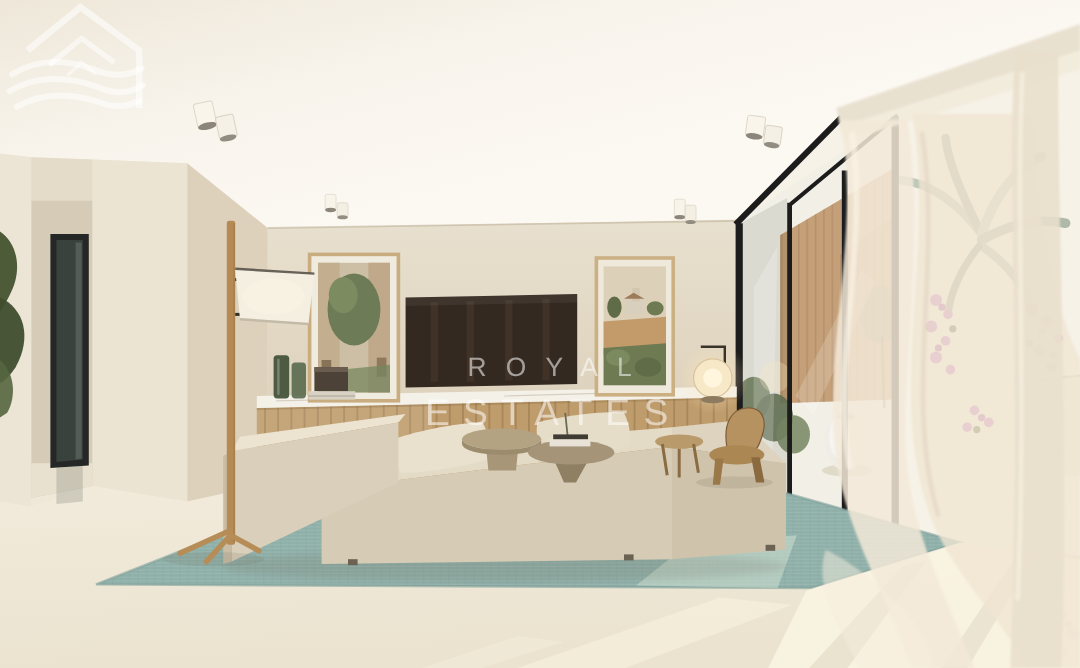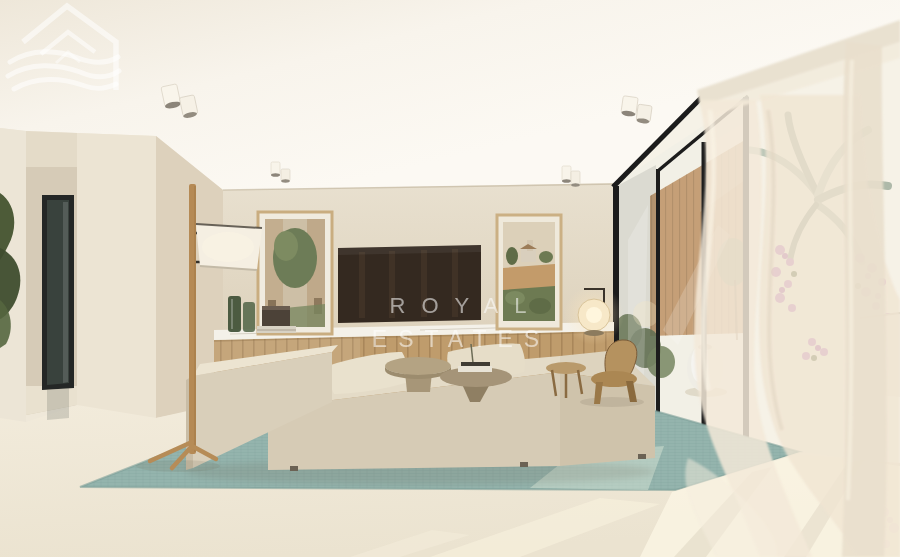--- a/index.html
+++ b/index.html
@@ -3,21 +3,21 @@
 <meta charset="utf-8">
 <style>
   html,body{margin:0;padding:0;background:#cfc9bd;font-family:"Liberation Sans",sans-serif;}
   .stage{position:relative;width:900px;height:557px;overflow:hidden;background:#efe8d9;}
   .stage svg{position:absolute;left:0;top:0;}
   .watermark{position:absolute;left:0;top:0;width:900px;height:557px;pointer-events:none;}
   .wm-logo{position:absolute;left:372px;top:196px;}
   .wm-line{position:absolute;width:300px;left:300px;text-align:center;color:rgba(255,255,255,0.55);
            font-weight:400;}
   .wm-line1{top:293px;font-size:22px;letter-spacing:16px;padding-left:16px;}
-  .wm-line2{top:326px;font-size:23px;letter-spacing:11px;padding-left:11px;}
+  .wm-line2{top:326px;font-size:31px;letter-spacing:11px;padding-left:11px;}
 </style>
 </head>
 <body>
 
 <div class="stage">
 <svg width="900" height="557" viewBox="0 0 900 557">
   <defs>
     <linearGradient id="ceilG" x1="0" y1="0" x2="0.7" y2="0.6">
       <stop offset="0" stop-color="#eee7d9"></stop>
           <stop offset="0.5" stop-color="#f8f4ec"></stop>

